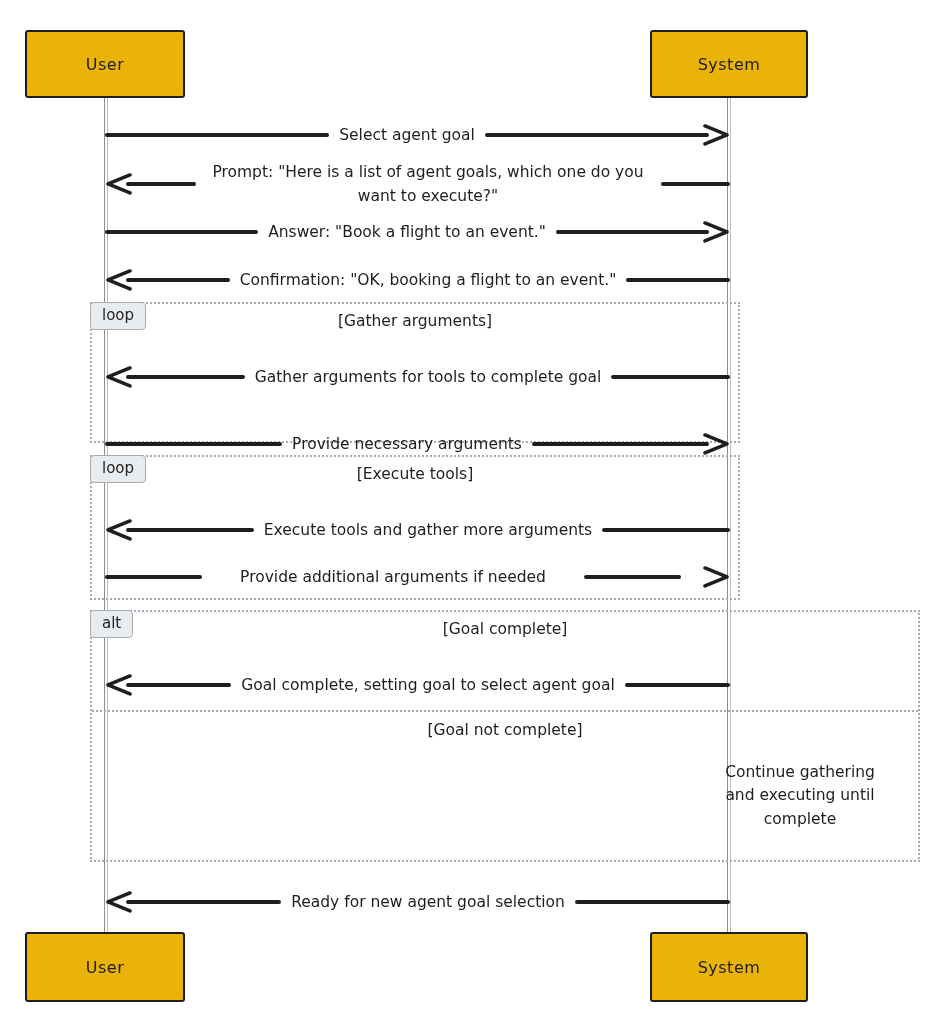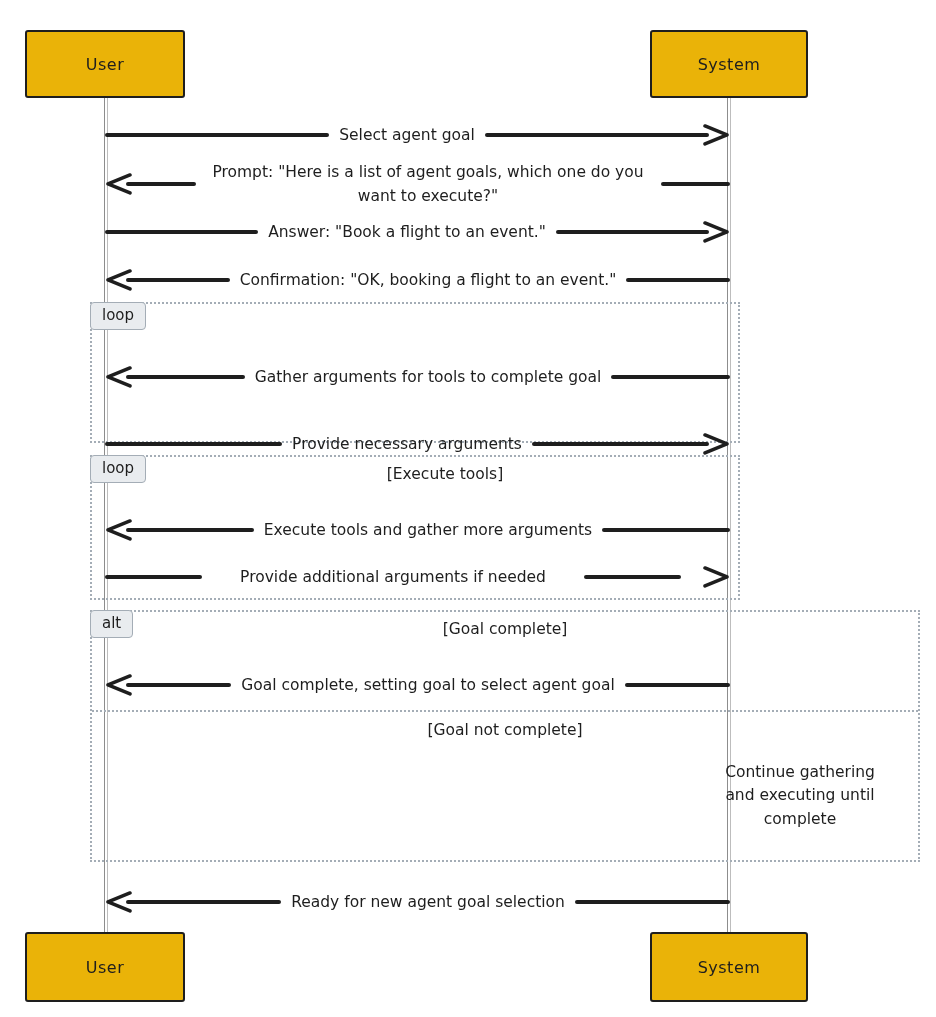--- a/index.html
+++ b/index.html
@@ -50,24 +50,25 @@
 </head>
 <body>
 
 <div class="canvas">
 
   <div class="lifeline" style="left:104px;top:98px;height:834px;"></div>
   <div class="lifeline" style="left:727px;top:98px;height:834px;"></div>
 
   <div class="frame" style="left:90px;top:302px;width:650px;height:141px;"></div>
   <div class="frame-label" style="left:90px;top:302px;">loop</div>
+  <div class="frame-title" style="left:90px;top:311px;width:650px;">[Gather arguments]</div>
 
   <div class="frame" style="left:90px;top:455px;width:650px;height:145px;"></div>
   <div class="frame-label" style="left:90px;top:455px;">loop</div>
-  <div class="frame-title" style="left:90px;top:464px;width:650px;margin-left:30px;">[Execute tools]</div>
+  <div class="frame-title" style="left:90px;top:464px;width:650px;">[Execute tools]</div>
 
   <div class="frame" style="left:90px;top:610px;width:830px;height:252px;"></div>
   <div class="frame-label" style="left:90px;top:610px;">alt</div>
   <div class="frame-title" style="left:90px;top:619px;width:830px;">[Goal complete]</div>
   <div class="alt-divider" style="left:92px;top:710px;width:826px;"></div>
   <div class="frame-title" style="left:90px;top:720px;width:830px;">[Goal not complete]</div>
 
   <div class="msg" style="top:135px;">
     <div class="seg"></div>
     <div class="lbl">Select agent goal</div>

